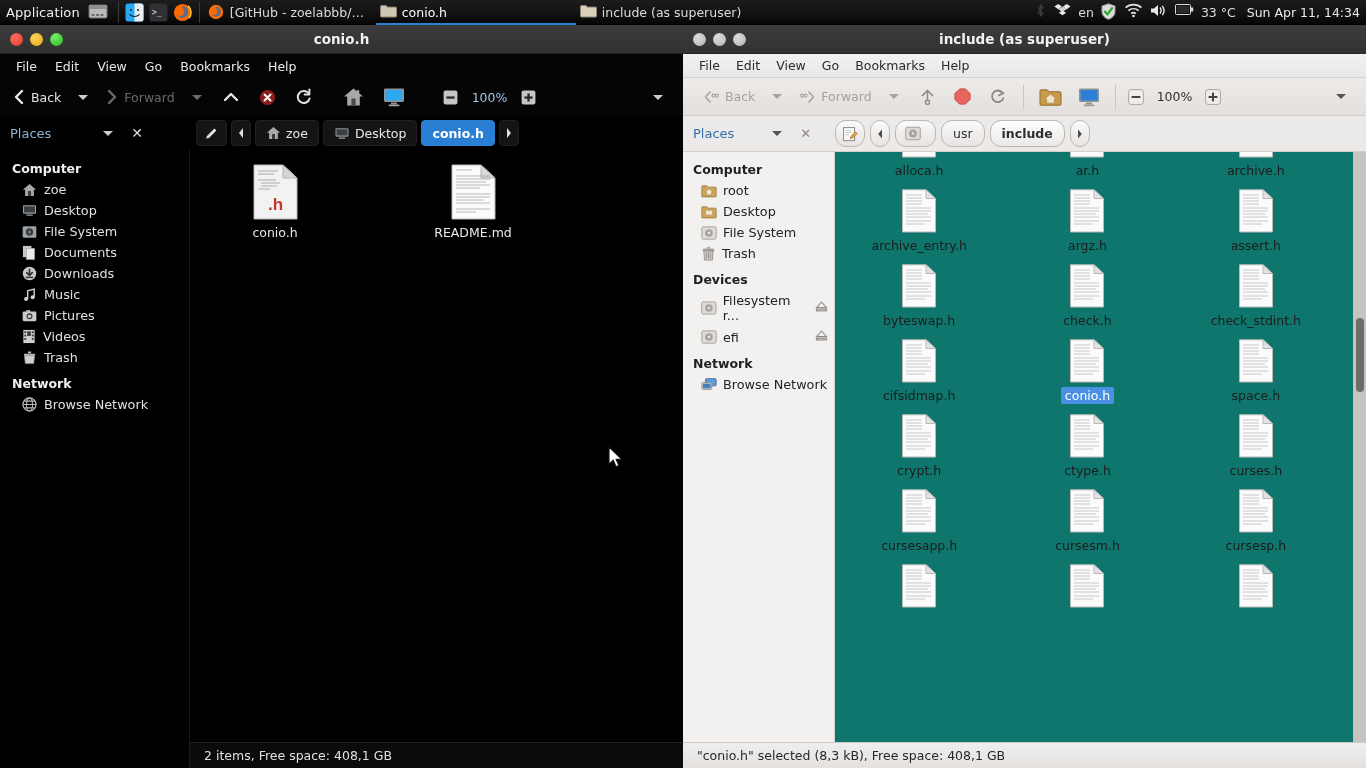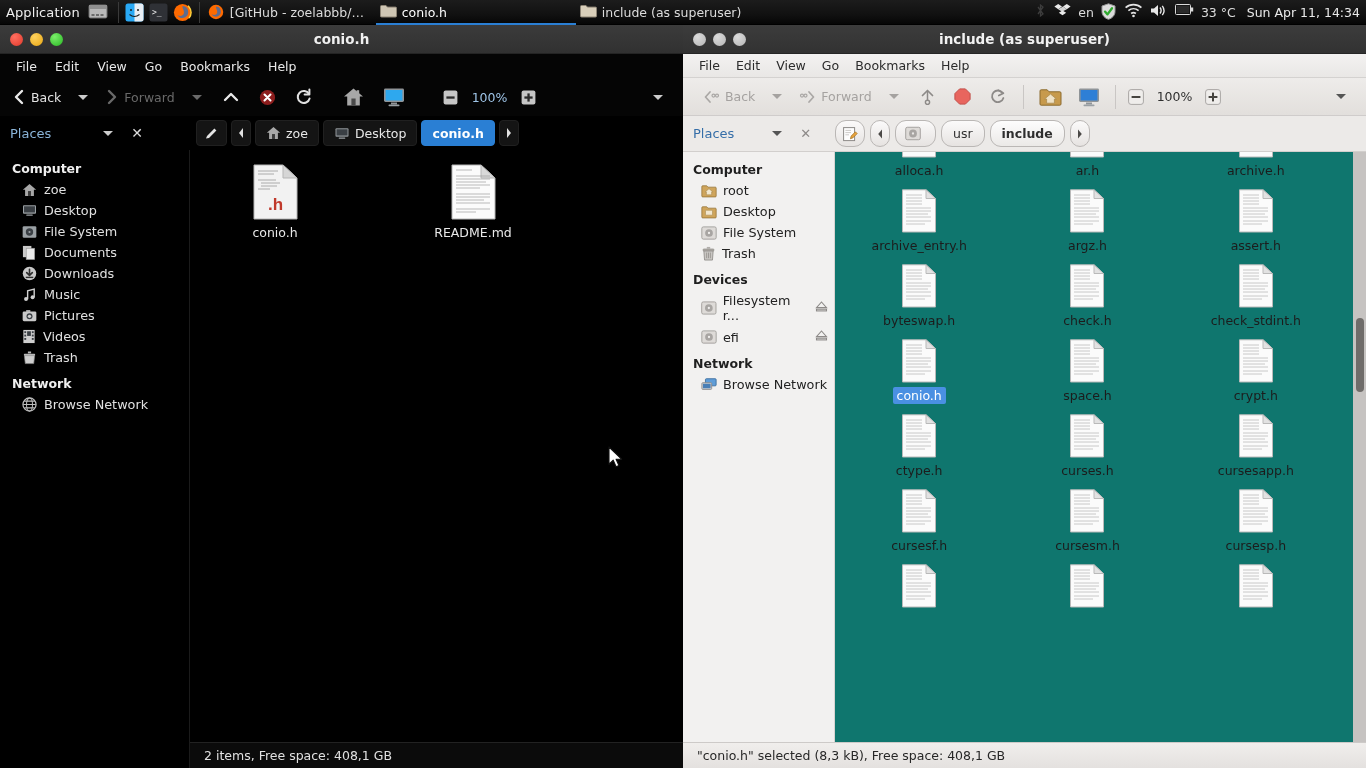--- a/index.html
+++ b/index.html
@@ -938,20 +938,39 @@
                   <path d="M5 12 H21"></path>
                   <path d="M5 15 H21"></path>
                   <path d="M5 19 H30"></path>
                   <path d="M5 22 H30"></path>
                   <path d="M5 25 H27"></path>
                   <path d="M5 28 H30"></path>
                   <path d="M5 32 H30"></path>
                   <path d="M5 35 H24"></path>
                 </g>
               </svg>
+              <span class="fname">cifsidmap.h</span>
+            </div>
+            <div class="fitem-lt">
+              <svg width="36" height="44" viewBox="0 0 36 44">
+                <path d="M1.5 0.8 H25 L34.5 9.5 V43 H1.5 Z" fill="#fbfbfb" stroke="#b9b9b9"></path>
+                <path d="M25 0.8 L34.5 9.5 H25 Z" fill="#e2e2e2" stroke="#b9b9b9"></path>
+                <g stroke="#c2c2c2" stroke-width="0.9">
+                  <path d="M5 6 H21"></path>
+                  <path d="M5 9 H21"></path>
+                  <path d="M5 12 H21"></path>
+                  <path d="M5 15 H21"></path>
+                  <path d="M5 19 H30"></path>
+                  <path d="M5 22 H30"></path>
+                  <path d="M5 25 H27"></path>
+                  <path d="M5 28 H30"></path>
+                  <path d="M5 32 H30"></path>
+                  <path d="M5 35 H24"></path>
+                </g>
+              </svg>
               <span class="fname sel">conio.h</span>
             </div>
             <div class="fitem-lt">
               <svg width="36" height="44" viewBox="0 0 36 44">
                 <path d="M1.5 0.8 H25 L34.5 9.5 V43 H1.5 Z" fill="#fbfbfb" stroke="#b9b9b9"></path>
                 <path d="M25 0.8 L34.5 9.5 H25 Z" fill="#e2e2e2" stroke="#b9b9b9"></path>
                 <g stroke="#c2c2c2" stroke-width="0.9">
                   <path d="M5 6 H21"></path>
                   <path d="M5 9 H21"></path>
                   <path d="M5 12 H21"></path>
@@ -1034,39 +1053,20 @@
                   <path d="M5 15 H21"></path>
                   <path d="M5 19 H30"></path>
                   <path d="M5 22 H30"></path>
                   <path d="M5 25 H27"></path>
                   <path d="M5 28 H30"></path>
                   <path d="M5 32 H30"></path>
                   <path d="M5 35 H24"></path>
                 </g>
               </svg>
               <span class="fname">cursesapp.h</span>
-            </div>
-            <div class="fitem-lt">
-              <svg width="36" height="44" viewBox="0 0 36 44">
-                <path d="M1.5 0.8 H25 L34.5 9.5 V43 H1.5 Z" fill="#fbfbfb" stroke="#b9b9b9"></path>
-                <path d="M25 0.8 L34.5 9.5 H25 Z" fill="#e2e2e2" stroke="#b9b9b9"></path>
-                <g stroke="#c2c2c2" stroke-width="0.9">
-                  <path d="M5 6 H21"></path>
-                  <path d="M5 9 H21"></path>
-                  <path d="M5 12 H21"></path>
-                  <path d="M5 15 H21"></path>
-                  <path d="M5 19 H30"></path>
-                  <path d="M5 22 H30"></path>
-                  <path d="M5 25 H27"></path>
-                  <path d="M5 28 H30"></path>
-                  <path d="M5 32 H30"></path>
-                  <path d="M5 35 H24"></path>
-                </g>
-              </svg>
-              <span class="fname">cursesf.h</span>
             </div>
             <div class="fitem-lt">
               <svg width="36" height="44" viewBox="0 0 36 44">
                 <path d="M1.5 0.8 H25 L34.5 9.5 V43 H1.5 Z" fill="#fbfbfb" stroke="#b9b9b9"></path>
                 <path d="M25 0.8 L34.5 9.5 H25 Z" fill="#e2e2e2" stroke="#b9b9b9"></path>
                 <g stroke="#c2c2c2" stroke-width="0.9">
                   <path d="M5 6 H21"></path>
                   <path d="M5 9 H21"></path>
                   <path d="M5 12 H21"></path>
                   <path d="M5 15 H21"></path>

